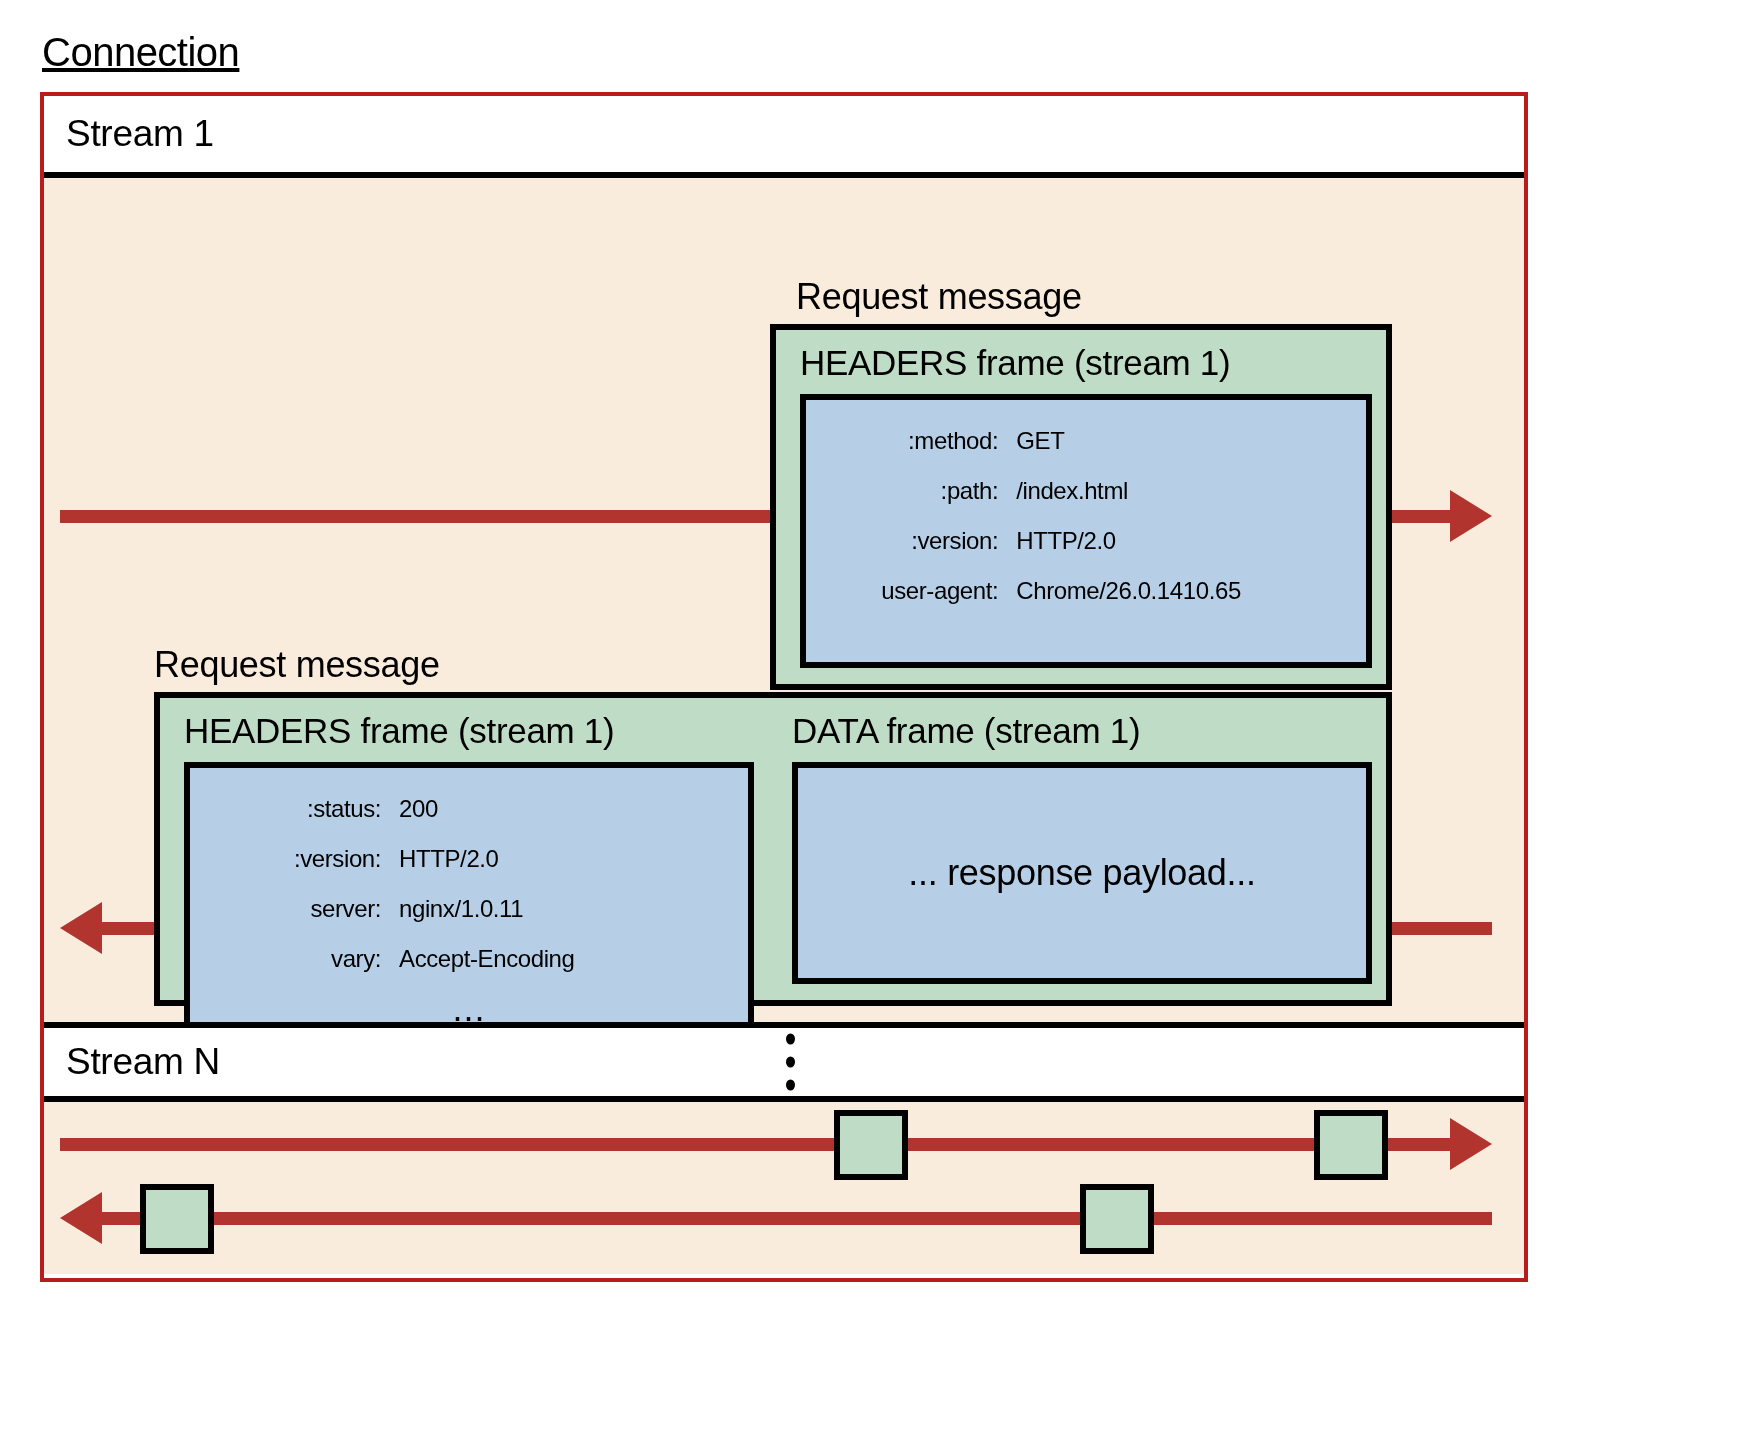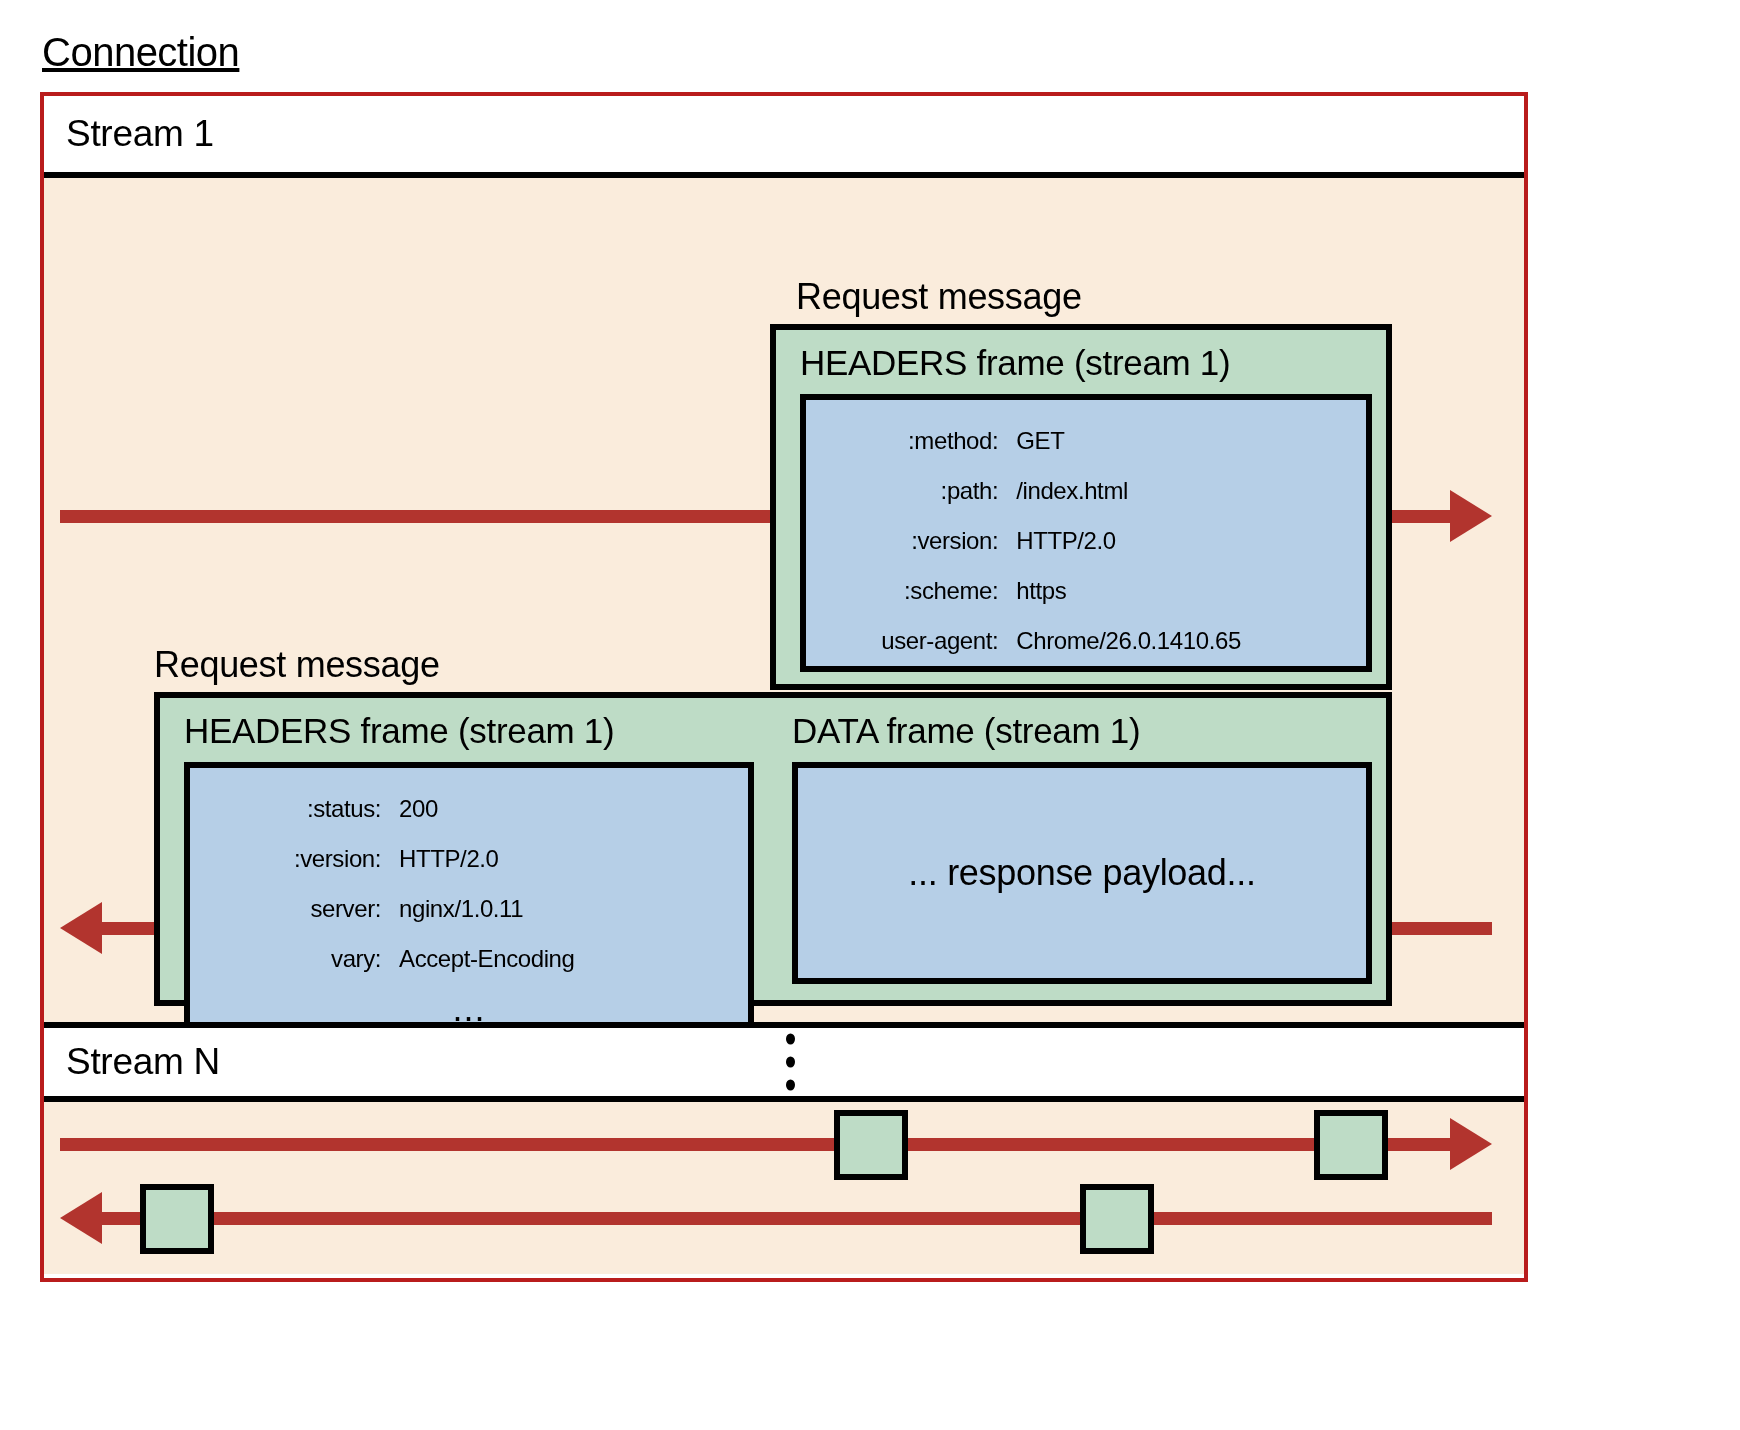--- a/index.html
+++ b/index.html
@@ -238,24 +238,20 @@
               </div>
               <div class="kv-row">
                 <span class="kv-key">:path:</span>
                 <span class="kv-val">/index.html</span>
               </div>
               <div class="kv-row">
                 <span class="kv-key">:version:</span>
                 <span class="kv-val">HTTP/2.0</span>
               </div>
               <div class="kv-row">
-                <span class="kv-key">:scheme:</span>
-                <span class="kv-val">https</span>
-              </div>
-              <div class="kv-row">
                 <span class="kv-key">user-agent:</span>
                 <span class="kv-val">Chrome/26.0.1410.65</span>
               </div>
             </div>
           </div>
         </div>
       </div>
 
       <div class="msg-label" style="left:110px; top:466px;">Request message</div>
 

